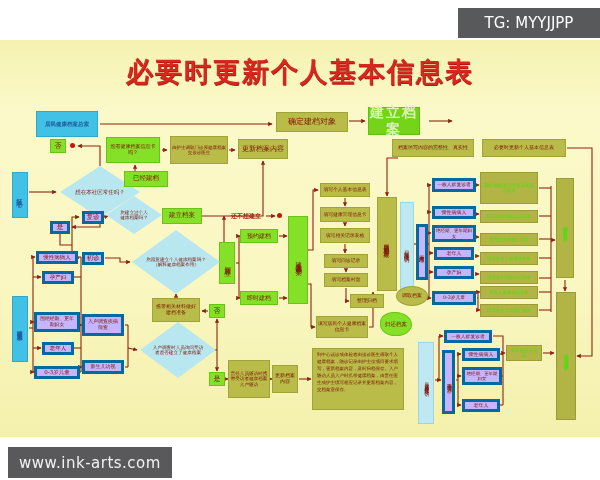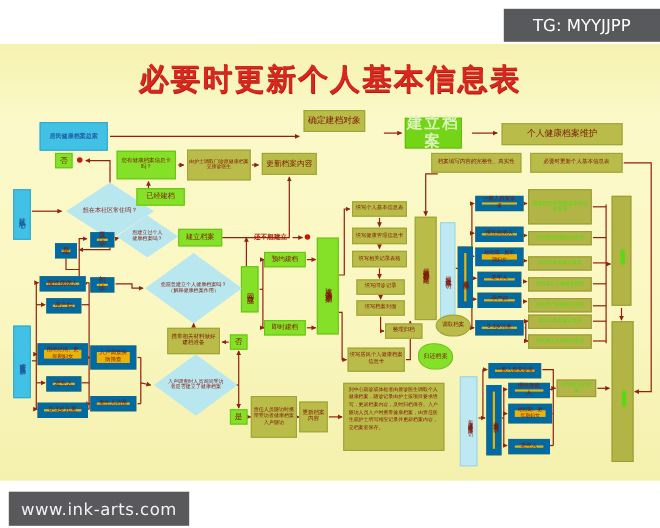--- a/index.html
+++ b/index.html
@@ -15,21 +15,21 @@
   .wm-bottom{position:absolute;left:8px;top:447px;width:164px;height:31px;background:#59595b;
           color:#f2f2f2;font-size:15px;display:flex;align-items:center;justify-content:center;letter-spacing:.5px;}
   #flow-canvas{position:absolute;left:0;top:0;width:600px;height:480px;}
   #flow-canvas svg{position:absolute;left:0;top:0;}
   .node{position:absolute;display:flex;align-items:center;justify-content:center;text-align:center;
         color:#7d1408;line-height:1.18;box-sizing:border-box;padding:1px;z-index:2;}
   .olive{background:#b9bc48;border:1px solid #a0a338;}
   .bright{background:#84e127;border:1px solid #6cc318;}
   .topgreen{background:#74d417;border:1px solid #65bd10;color:#dcf3bc;font-weight:bold;letter-spacing:2px;}
   .cyanbox{background:#40c1e5;border:1px solid #2fa8cc;color:#1d5fa0;font-weight:bold;}
-  .lav{background:#eab308;border:6px solid #0369a1;}
+  .lav{background:#c4b5fd;border:3px solid #0369a1;}
   .cyanlight{background:#bfe9f2;border:1px solid #9fd4e2;}
   .diamond{background:#b8e7f0;clip-path:polygon(50% 0,100% 50%,50% 100%,0 50%);padding:0 12px;}
   .greentext{background:#b2b545;border:1px solid #9a9d36;color:#4ede12;}
   .plainred{color:#a8200f;font-weight:bold;background:transparent;}
   .dot{background:#c21a0a;border-radius:50%;}
   .ellipse{border-radius:50%;}
   .blob{border-radius:45% 55% 50% 50%;}
   .para{align-items:flex-start;justify-content:flex-start;text-align:left;line-height:1.55;padding:3px 4px;}
   .v{writing-mode:vertical-rl;text-orientation:upright;letter-spacing:1px;}
 </style>
@@ -145,23 +145,22 @@
       <polyline points="458,405 461,405" fill="none" stroke="#8f2310" stroke-width="1.1" marker-end="url(#arw)"></polyline>
       <polyline points="500,354 503,354" fill="none" stroke="#8f2310" stroke-width="1.1"></polyline>
       <polyline points="502,376 503,376" fill="none" stroke="#8f2310" stroke-width="1.1"></polyline>
       <polyline points="500,405 503,405" fill="none" stroke="#8f2310" stroke-width="1.1"></polyline>
       <polyline points="503,354 503,405" fill="none" stroke="#8f2310" stroke-width="1.1"></polyline>
       <polyline points="503,353 505,353" fill="none" stroke="#8f2310" stroke-width="1.1" marker-end="url(#arw)"></polyline>
       <polyline points="493,336 503,336 503,352" fill="none" stroke="#8f2310" stroke-width="1.1"></polyline>
       <polyline points="543,353 554,353" fill="none" stroke="#8f2310" stroke-width="1.1" marker-end="url(#arw)"></polyline>
     </svg>
     <div class="node cyanbox" style="left: 36px; top: 111px; width: 62px; height: 26px; font-size: 5.5px;">居民健康档案总索</div>
-    <div class="node olive" style="left: 276px; top: 100px; width: 56px; height: 20px; font-size: 8px;">确定建档对象</div>
+    <div class="node olive" style="left: 276px; top: 112px; width: 72px; height: 20px; font-size: 8px;">确定建档对象</div>
     <div class="node topgreen" style="left: 368px; top: 107px; width: 52px; height: 28px; font-size: 14px;">建立档案</div>
-    <div class="node olive" style="left: 456px; top: 112px; width: 110px; height: 20px; font-size: 8px;">个人健康档案维护</div>
     <div class="node bright" style="left: 50px; top: 139px; width: 16px; height: 14px; font-size: 7px;">否</div>
     <div class="node bright" style="left: 106px; top: 137px; width: 54px; height: 26px; font-size: 5px;">您有健康档案信息卡吗？</div>
     <div class="node olive" style="left: 170px; top: 136px; width: 58px; height: 28px; font-size: 4.5px;">由护士调取门诊原健康档案交接诊医生</div>
     <div class="node olive" style="left: 238px; top: 139px; width: 50px; height: 20px; font-size: 7px;">更新档案内容</div>
     <div class="node olive" style="left: 392px; top: 139px; width: 82px; height: 18px; font-size: 5px;">档案填写内容的完整性、真实性</div>
     <div class="node olive" style="left: 482px; top: 139px; width: 84px; height: 18px; font-size: 5px;">必要时更新个人基本信息表</div>
     <div class="node cyanbox v" style="left: 12px; top: 172px; width: 16px; height: 46px; font-size: 6px;">社区中心</div>
     <div class="node diamond" style="left: 60px; top: 166px; width: 80px; height: 52px; font-size: 5.5px;">想在本社区常住吗？</div>
     <div class="node lav" style="left: 50px; top: 221px; width: 20px; height: 13px; font-size: 7px;">是</div>
     <div class="node lav" style="left: 82px; top: 211px; width: 22px; height: 13px; font-size: 6.5px;">复诊</div>

